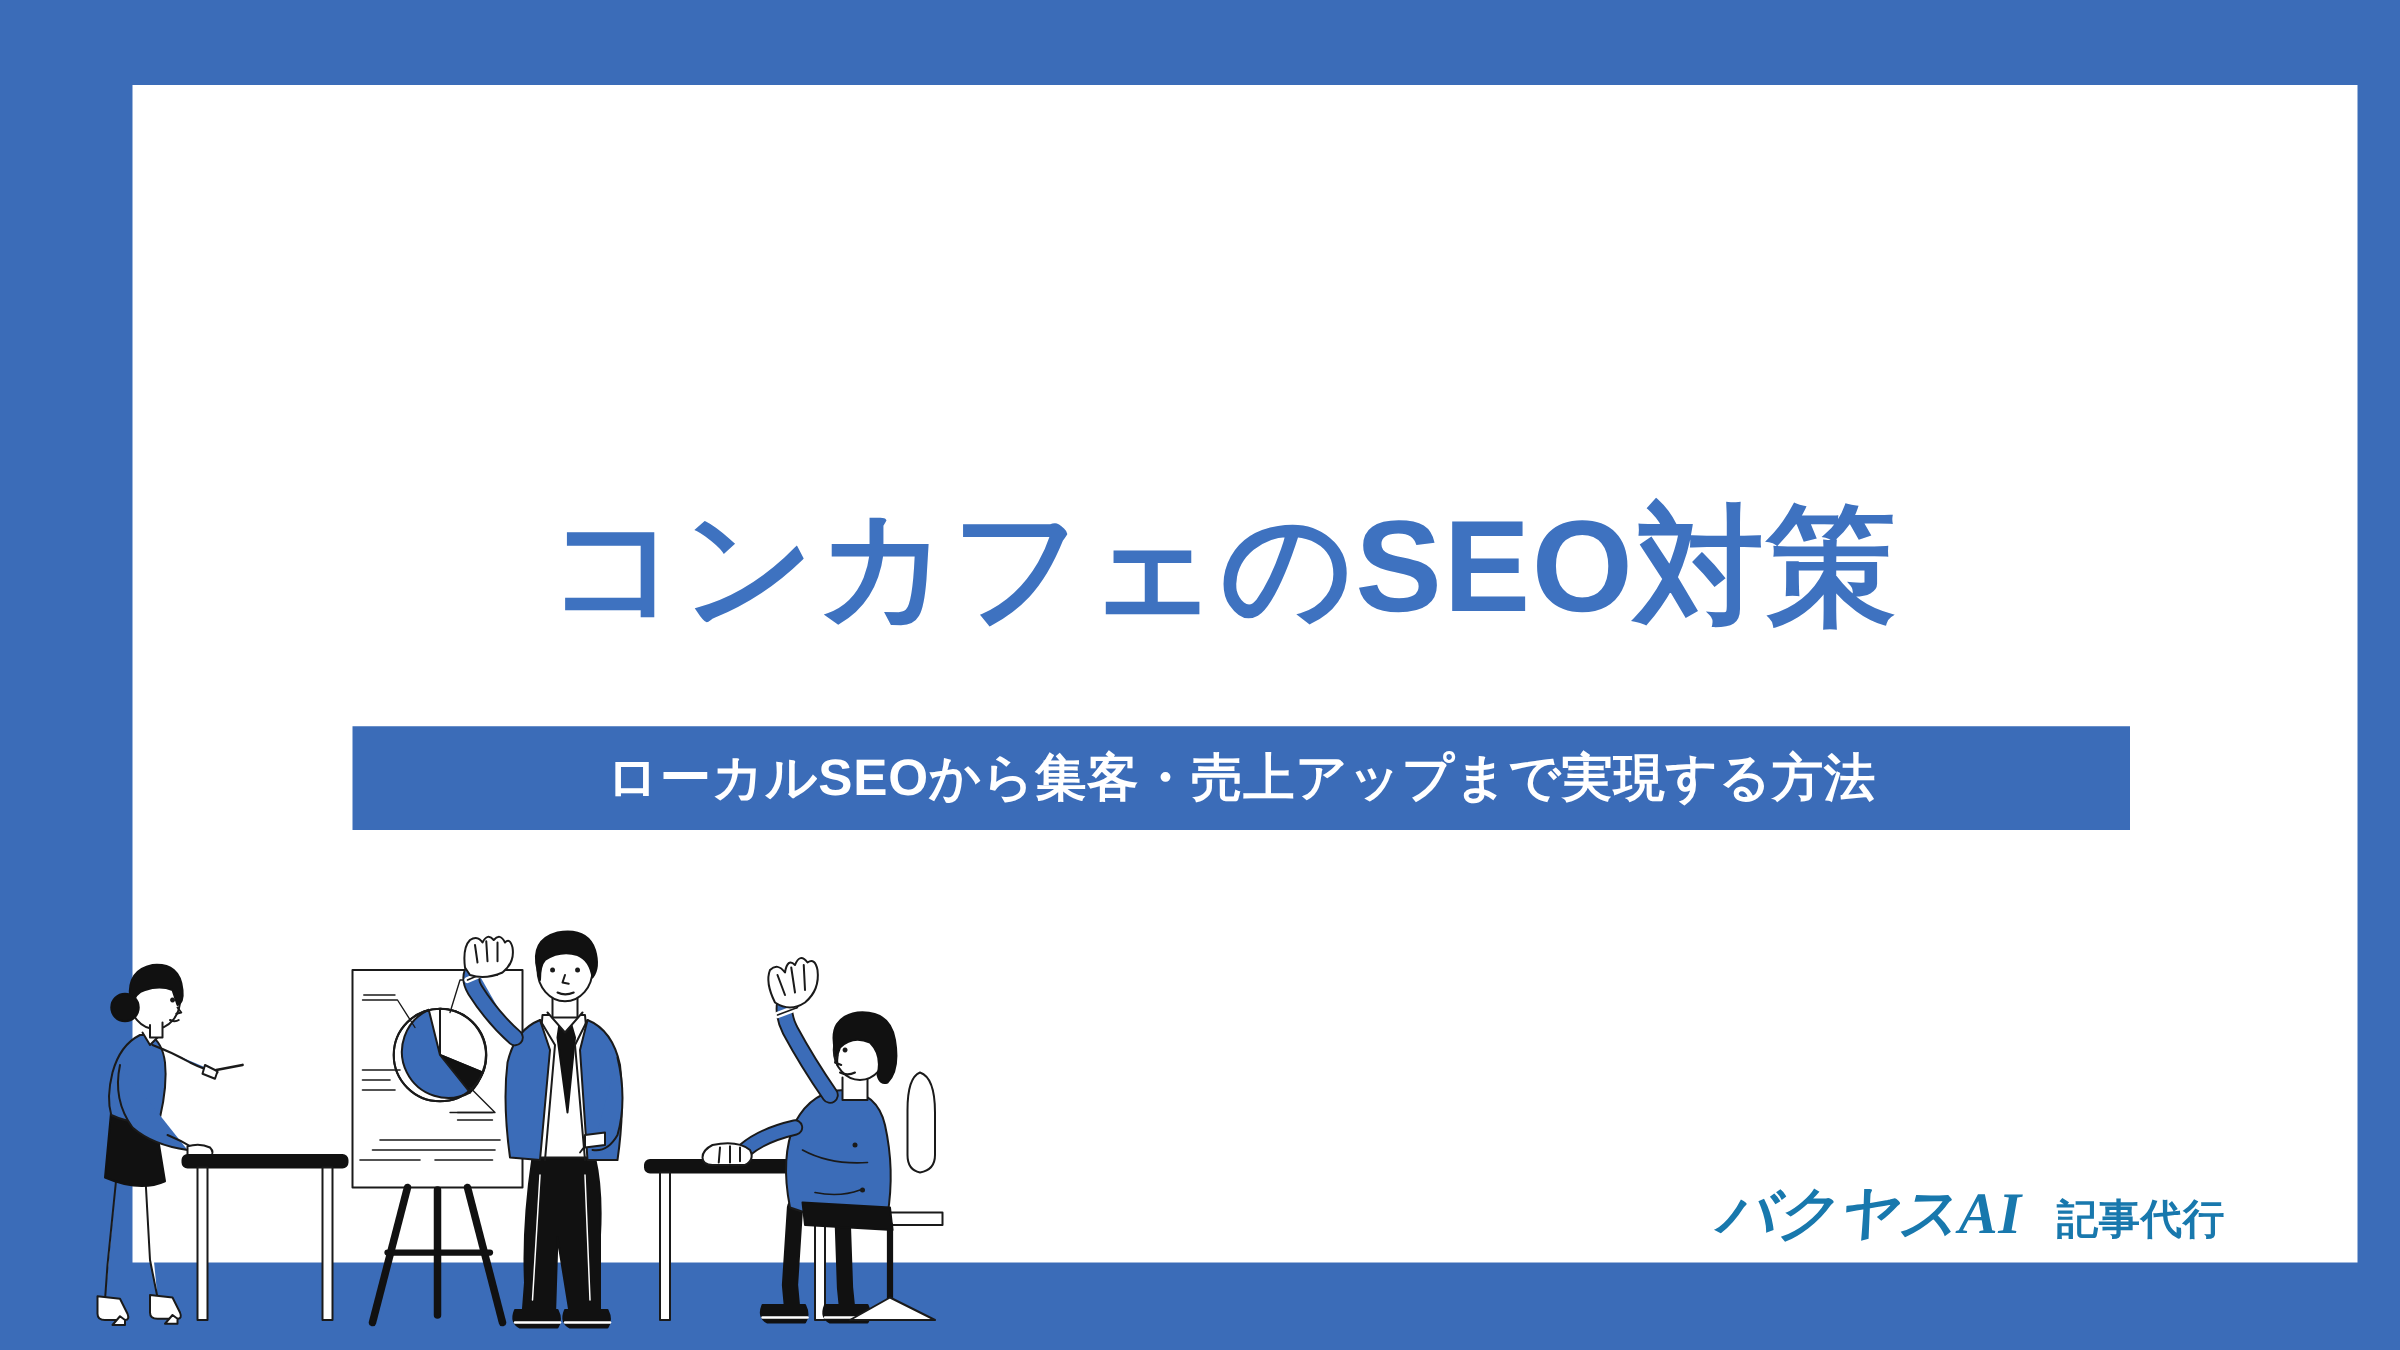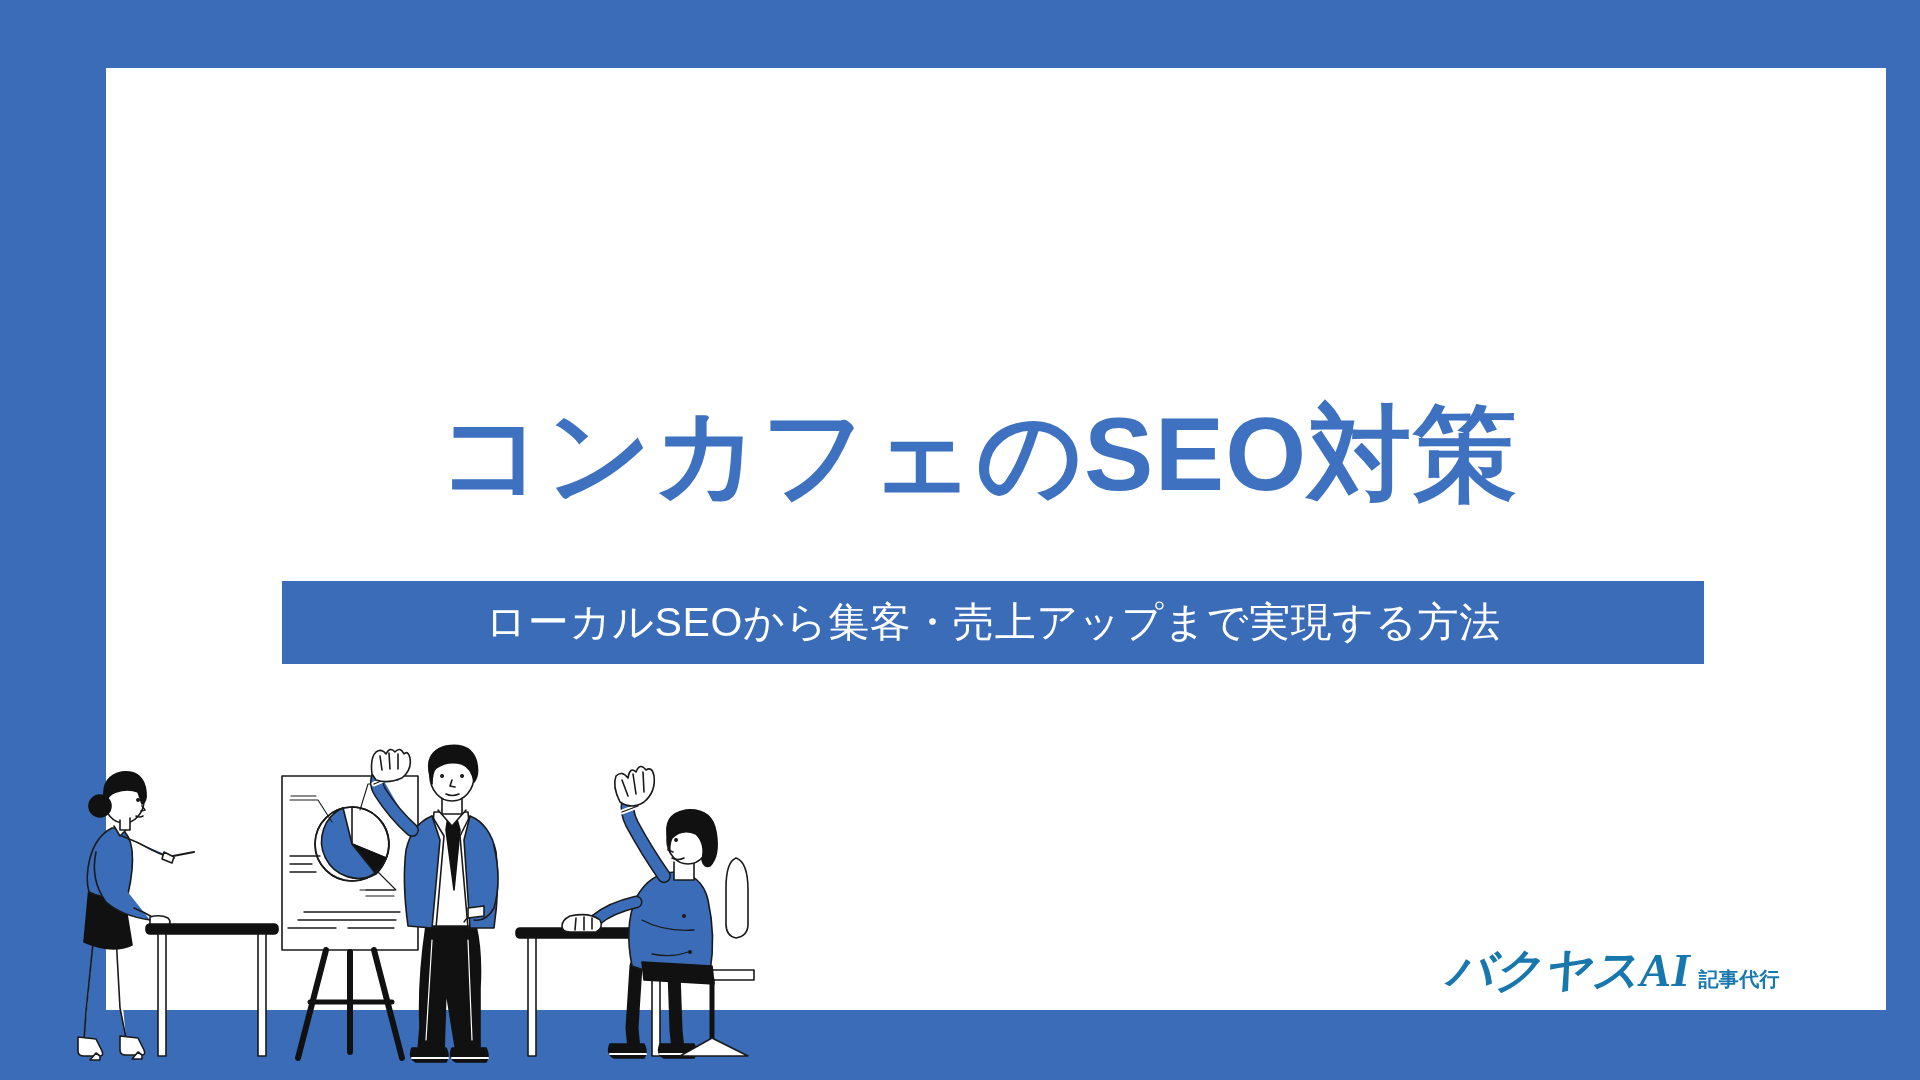--- a/index.html
+++ b/index.html
@@ -51,49 +51,49 @@
     left:246px; top:581px;
     width:1422px; height:83px;
     background:#3B6CB8;
     display:flex;
     align-items:center;
     justify-content:center;
     z-index:5;
   }
   #subtitle {
     font-family:"Liberation Sans", sans-serif;
-    font-weight:400;
+    font-weight:700;
     font-size:41px;
     letter-spacing:.015em;
     color:#FFFFFF;
     white-space:nowrap;
   }
 
   
   #logo {
     position:absolute;
     right:140px; bottom:78px;
     display:flex;
     align-items:baseline;
-    gap:8px;
+    gap:28px;
     z-index:6;
   }
   #logo-main {
     font-family:"Liberation Serif", serif;
     font-weight:700;
     font-style:italic;
     font-size:47px;
     letter-spacing:.01em;
     color:#1878AD;
     white-space:nowrap;
   }
   #logo-sub {
     font-family:"Liberation Sans", sans-serif;
     font-weight:700;
-    font-size:20px;
+    font-size:33px;
     letter-spacing:.02em;
     color:#1878AD;
     white-space:nowrap;
   }
 
   
   #illus {
     position:absolute;
     left:40px;
     bottom:0px;

